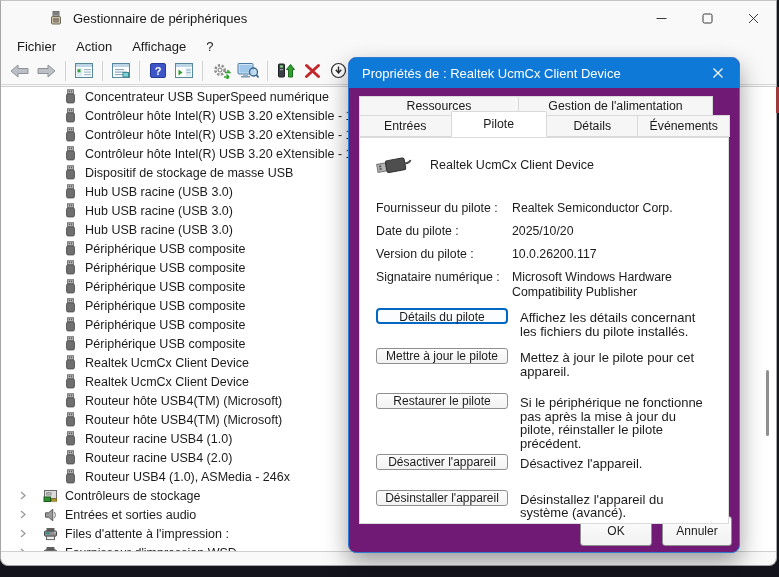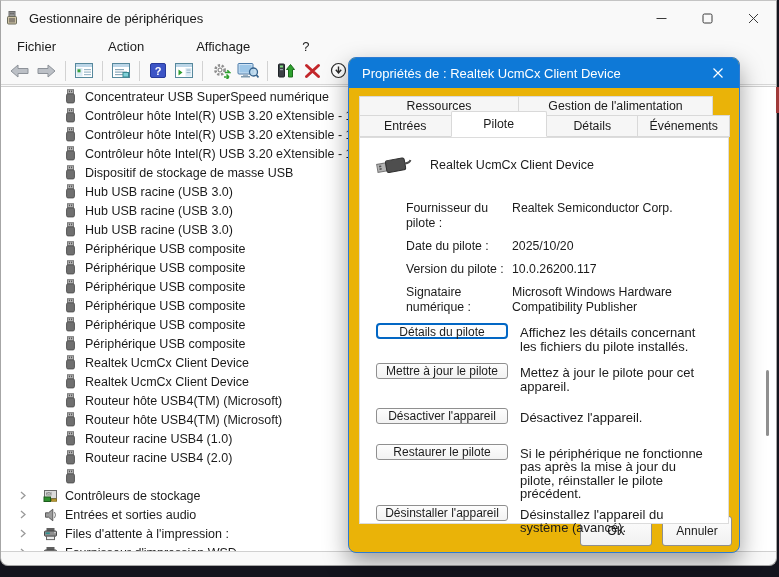--- a/index.html
+++ b/index.html
@@ -6,28 +6,28 @@
   html,body { width:779px; height:577px; }
   body { font-family:"Liberation Sans","DejaVu Sans",sans-serif; color:#1b1b1b; }
 
   .screen { position:relative; width:779px; height:577px; background:#14141d; overflow:hidden; }
 
   
   .main-window { position:absolute; left:0; top:0; width:777px; height:566px;
     background:#f9f9f9; border:1px solid #a6a6a6; border-top-color:#c4c4c4;
     border-radius:0 0 8px 8px; overflow:hidden; }
 
-  .titlebar { height:34px; display:flex; align-items:center; padding-left:3px; }
+  .titlebar { height:34px; display:flex; align-items:center; padding-left:3px;margin-left:44px; }
   .titlebar .app-icon { width:16px; height:16px; margin-right:9px; flex:0 0 auto; }
   .titlebar .title-text { font-size:13px; color:#191919; }
   .win-controls { margin-left:auto; display:flex; height:100%; }
   .win-ctl { width:46px; height:100%; display:flex; align-items:center; justify-content:center; }
   .win-ctl svg { display:block; }
 
-  .menubar { height:22px; display:flex; align-items:center; padding-left:6px;gap:32px; }
+  .menubar { height:22px; display:flex; align-items:center; padding-left:6px; }
   .menu-item { font-size:13px; padding:2px 10px; cursor:default; }
 
   .toolbar { height:28px; display:flex; align-items:center; padding-left:6px; gap:2px;
     border-bottom:1px solid #d7d7d7; }
   .tool-btn { height:24px; min-width:24px; display:flex; align-items:center; justify-content:center; padding:0 2px; }
   .tool-sep { width:1px; height:20px; background:#d2d2d2; margin:0 4px; }
 
   
   .tree { position:absolute; left:0; top:85px; width:775px; bottom:13px;
     background:#ffffff; border-top:1px solid #d0d0d0; border-bottom:1px solid #d0d0d0; overflow:hidden; }
@@ -39,21 +39,21 @@
   .level-1 .tree-icon { margin-left:9px; }
   .tree-label { padding:0 2px; }
 
   .tree-scrollbar { position:absolute; right:3px; top:200px; bottom:20px; width:10px; }
   .tree-scroll-thumb { position:absolute; left:3px; top:83px; width:3px; height:66px; background:#8f8f8f; border-radius:2px; }
 
   .behind-sliver { position:absolute; left:776px; top:87px; width:3px; height:26px; background:#a03a3a; }
 
   
   .dialog { position:absolute; left:348px; top:57px; width:392px; height:496px;
-    background:#eab308; border:1px solid #2d7bd2; border-radius:8px;
+    background:#701a75; border:1px solid #2d7bd2; border-radius:8px;
     box-shadow:0 10px 24px rgba(0,0,0,.38); }
   .dlg-titlebar { height:30px; background:#0e79d7; border-radius:7px 7px 0 0;
     display:flex; align-items:center; padding-left:13px; }
   .dlg-title { color:#ffffff; font-size:13px; }
   .dlg-close { margin-left:auto; width:42px; height:30px; display:flex; align-items:center;
     justify-content:center; border-radius:0 7px 0 0; }
 
   .tabs { position:absolute; top:38px; left:10px; right:10px; height:43px; }
   .tabs-row { display:flex; }
   .tab { background:#f6f6f6; border:1px solid #d9d9d9; font-size:12.3px;
@@ -68,21 +68,21 @@
   .tabpage { position:absolute; top:79px; left:10px; right:10px; height:387px;
     background:#ffffff; border:1px solid #dcdcdc; z-index:2; }
   .page-inner { padding:12px 14px 0 14px; }
 
   .device-header { display:flex; align-items:center; margin:5px 0 0 2px; }
   .device-header .dev-icon { width:36px; margin-right:18px; display:flex; }
   .device-name { font-size:12.5px; }
 
   .drv-info { display:grid; grid-template-columns:136px 1fr; row-gap:8px; margin-top:26px; margin-left:2px;
     font-size:12.3px; line-height:15px; }
-  .drv-info .lbl { color:#1b1b1b;margin-left:30px; }
+  .drv-info .lbl { color:#1b1b1b; }
   .drv-info .val { color:#1b1b1b; }
 
   .actions { margin-top:8px; margin-left:2px; }
   .action-row { display:grid; grid-template-columns:136px 1fr; column-gap:8px; align-items:start; }
   .act-btn { width:132px; height:16px; font-size:12px; font-family:inherit; color:#1c1c1c;
     background:linear-gradient(#fdfdfd,#f2f2f2); border:1px solid #8f8f8f; border-radius:3px; }
   .act-btn.focused { border:2px solid #0166c4; border-radius:4px; background:#fcfdfe; }
   .act-desc { font-size:13px; line-height:13.5px; padding-top:3px; }
   .mb-a { margin-bottom:10px; } .mb-b { margin-bottom:15px; } .mb-c { margin-bottom:4px; } .mb-d { margin-bottom:19px; }
 
@@ -476,20 +476,21 @@
           </div>
           <div class="tree-row level-2">
             <span class="tree-icon">
               <svg width="13" height="15" viewBox="0 0 13 15">
                 <rect x="3.5" y="0.7" width="6" height="4.2" fill="#b6b6b6" stroke="#7a7a7a"></rect>
                 <rect x="4.9" y="1.6" width="1.1" height="1.6" fill="#555"></rect>
                 <rect x="7" y="1.6" width="1.1" height="1.6" fill="#555"></rect>
                 <rect x="2.6" y="4.9" width="7.8" height="9" rx="1.4" fill="#6f6f6f" stroke="#545454"></rect>
               </svg>
             </span>
+            <span class="tree-label">Routeur USB4 (1.0), ASMedia - 246x</span>
           </div>
           <div class="tree-row level-1">
             <span class="tree-chevron">
               <svg width="8" height="9" viewBox="0 0 8 9">
                 <path d="M2 1 L6 4.5 L2 8" fill="none" stroke="#9a9a9a" stroke-width="1.3"></path>
               </svg>
             </span>
             <span class="tree-icon">
               <svg width="15" height="14" viewBox="0 0 15 14">
                 <rect x="1.5" y="1.5" width="12" height="8" fill="#dbdbdb" stroke="#6a6a6a"></rect>
@@ -611,27 +612,27 @@
 
         <div class="actions" id="actions">
             <div class="action-row mb-a">
               <button class="act-btn focused">Détails du pilote</button>
               <div class="act-desc">Affichez les détails concernant les fichiers du pilote installés.</div>
             </div>
             <div class="action-row mb-b">
               <button class="act-btn">Mettre à jour le pilote</button>
               <div class="act-desc">Mettez à jour le pilote pour cet appareil.</div>
             </div>
+            <div class="action-row mb-c">
+              <button class="act-btn">Restaurer le pilote</button>
+              <div class="act-desc">Si le périphérique ne fonctionne pas après la mise à jour du pilote, réinstaller le pilote précédent.</div>
+            </div>
             <div class="action-row mb-d">
               <button class="act-btn">Désactiver l'appareil</button>
               <div class="act-desc">Désactivez l'appareil.</div>
-            </div>
-            <div class="action-row mb-c">
-              <button class="act-btn">Restaurer le pilote</button>
-              <div class="act-desc">Si le périphérique ne fonctionne pas après la mise à jour du pilote, réinstaller le pilote précédent.</div>
             </div>
             <div class="action-row ">
               <button class="act-btn">Désinstaller l'appareil</button>
               <div class="act-desc">Désinstallez l'appareil du système (avancé).</div>
             </div>
           </div>
       </div>
     </div>
 
     <div class="dlg-footer">

